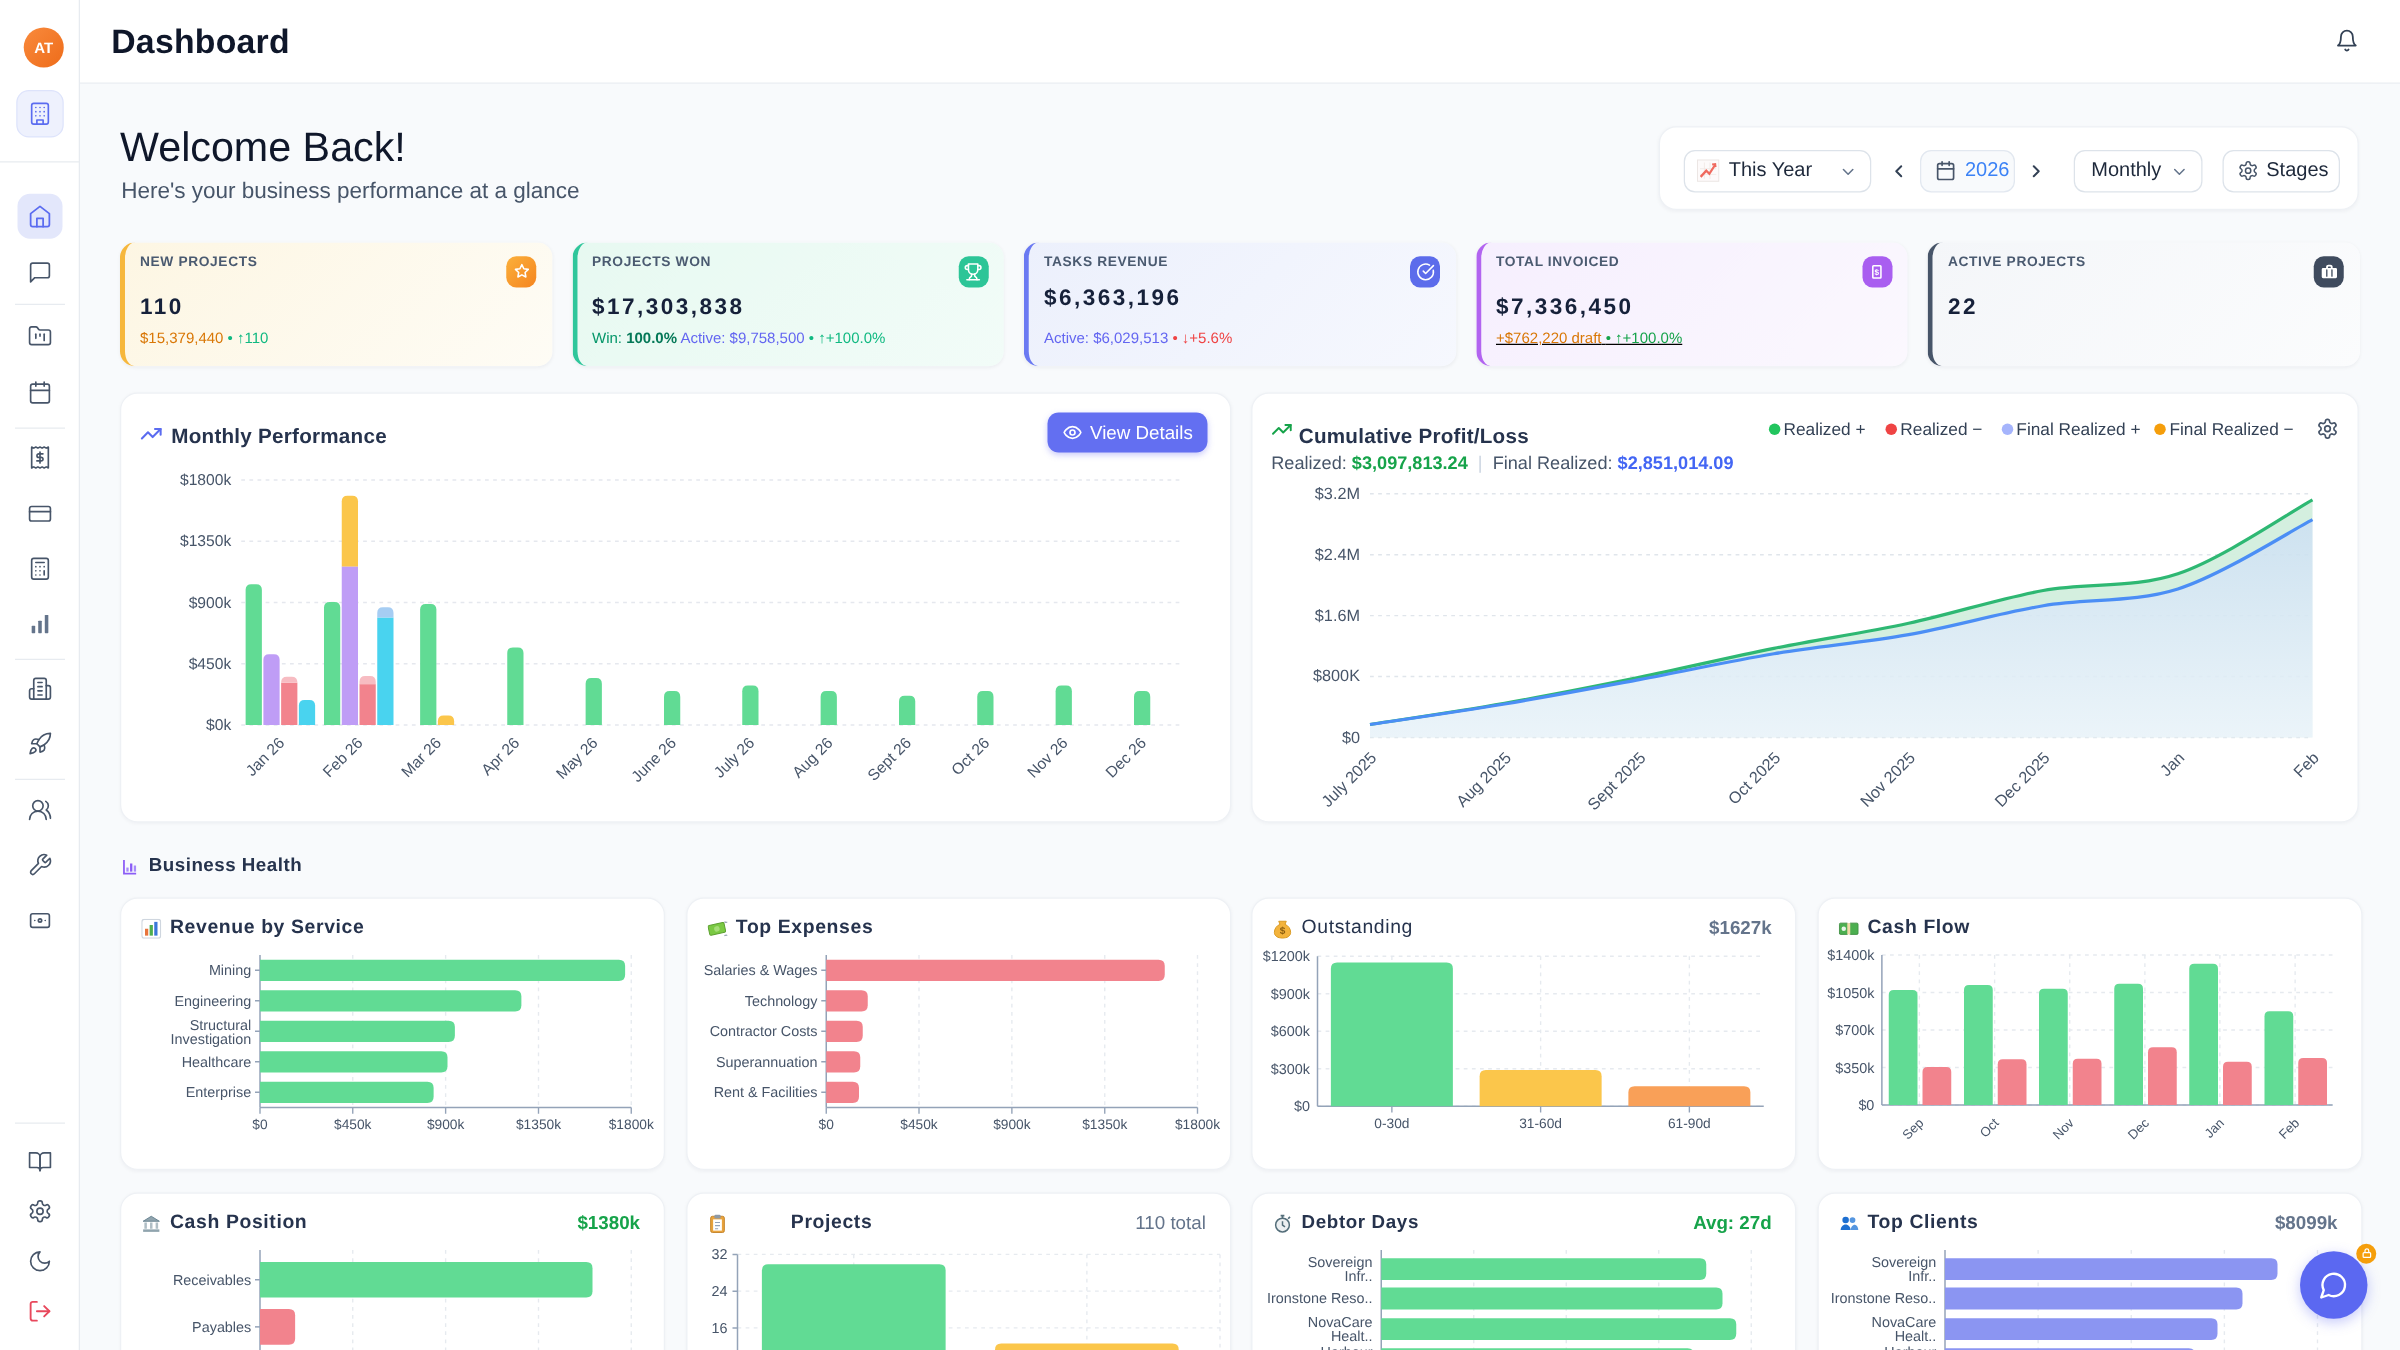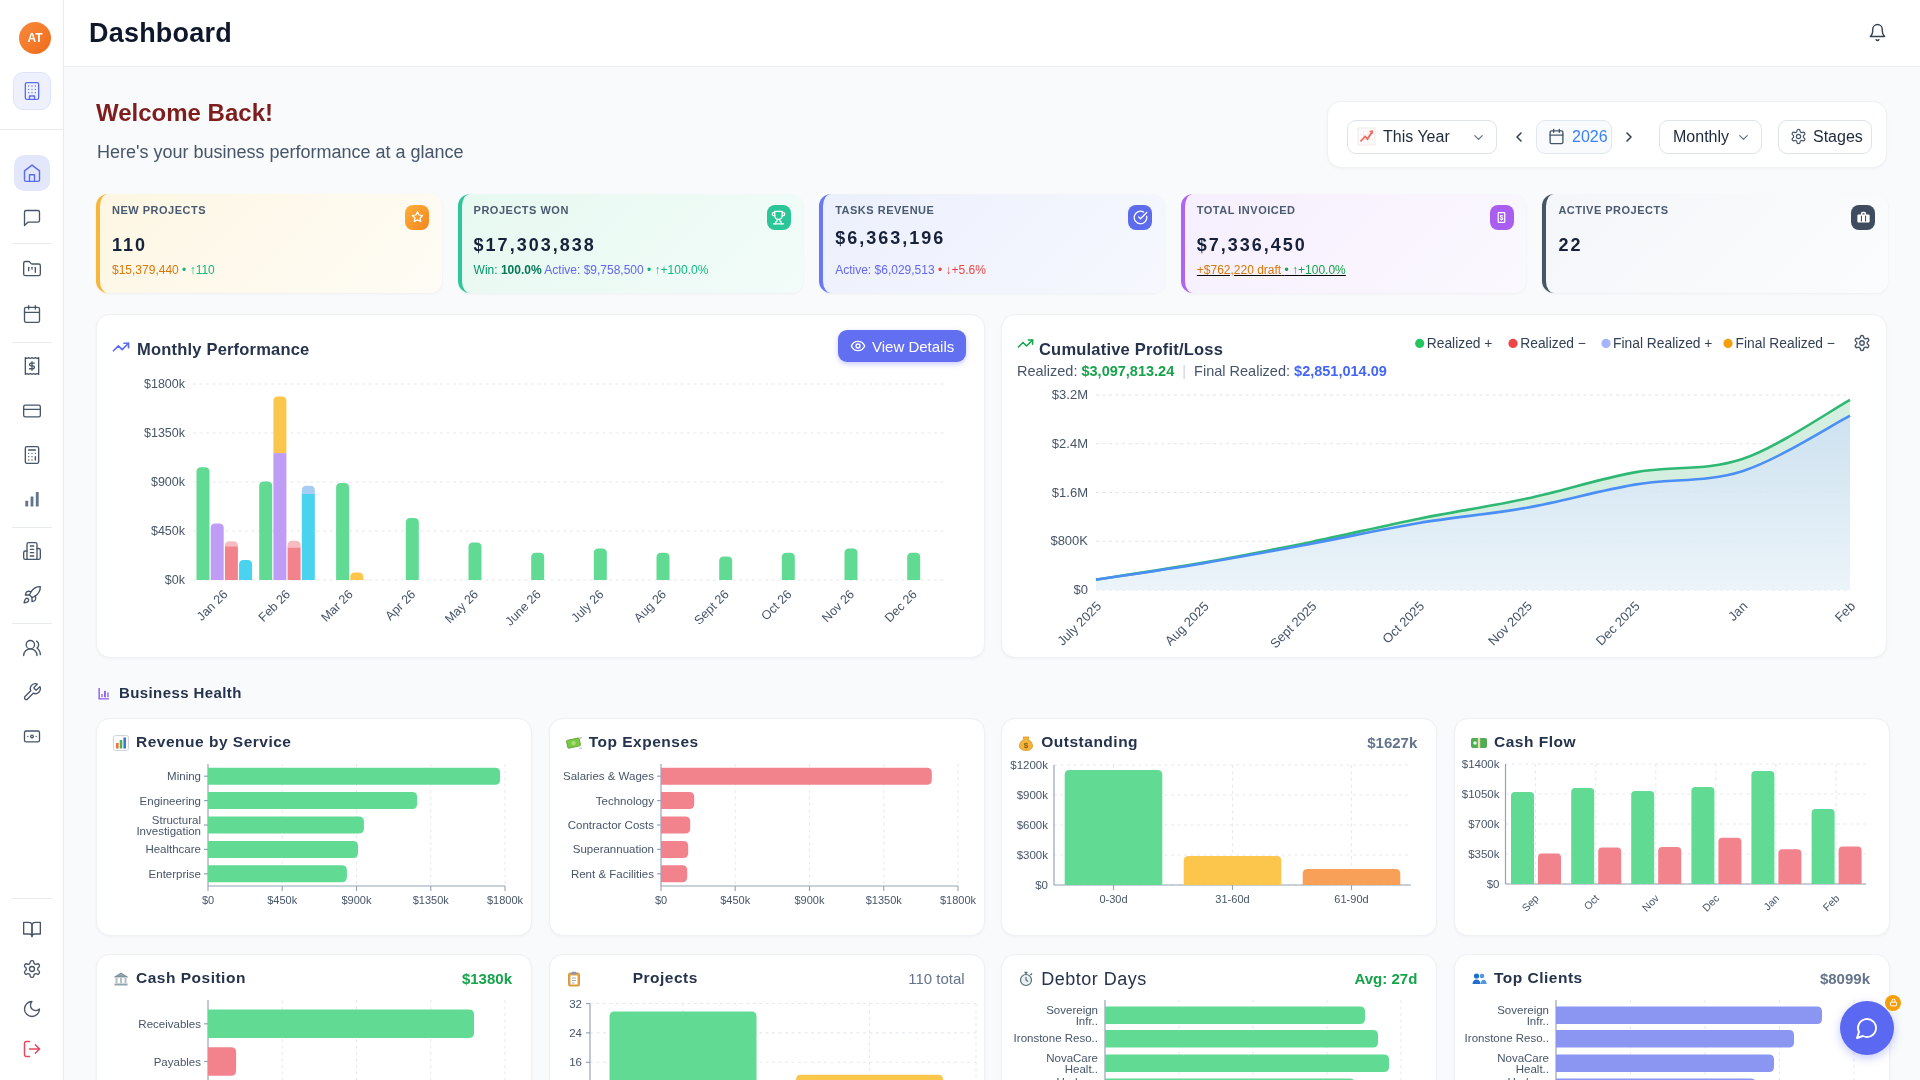--- a/index.html
+++ b/index.html
@@ -101,21 +101,21 @@
         <path d="m16 17 5-5-5-5"></path>
         <path d="M21 12H9"></path>
       </svg>
     </div>
     <div class="abs" style="left:64px;top:0;width:1856px;height:67px;background:#fff;border-bottom:1px solid #e9edf2;"></div>
     <div class="abs" style="left:89px;top:18px;font-size:27px;font-weight:800;color:#0f172a;letter-spacing:0.2px;">Dashboard</div>
     <svg class="abs" style="left:1868px;top:23px" width="19" height="19" viewBox="0 0 24 24" fill="none" stroke="#334155" stroke-width="1.8" stroke-linecap="round" stroke-linejoin="round">
       <path d="M6 8a6 6 0 0 1 12 0c0 7 3 9 3 9H3s3-2 3-9"></path>
       <path d="M10.3 21a1.94 1.94 0 0 0 3.4 0"></path>
     </svg>
-    <div class="abs" style="left:96px;top:99px;font-size:24px;font-weight:700;color:#7f1d1d;">Welcome Back!</div>
+    <div class="abs" style="left:96px;top:99px;font-size:33px;font-weight:400;color:#0f172a;">Welcome Back!</div>
     <div class="abs" style="left:97px;top:142px;font-size:18px;color:#475569;">Here's your business performance at a glance</div>
     <div class="card" style="left:1327px;top:101px;width:560px;height:67px;border-radius:14px;"></div>
     <div class="abs" style="left:1347px;top:120px;width:150px;height:34px;border:1px solid #dde3ea;border-radius:9px;background:#fff;"></div>
     <svg class="abs" style="left:1357px;top:127px" width="19" height="19" viewBox="0 0 19 19">
       <rect x="1" y="1" width="17" height="17" fill="#fdfafa" stroke="#ece6e4" stroke-width="0.8"></rect>
       <path d="M3 8h13M3 12.5h13M6.5 3v13M11 3v13" stroke="#f0e8e5" stroke-width="0.7"></path>
       <path d="M3.5 14.5 8 9.5l2.5 2.5 4.5-7" stroke="#ef6a5f" stroke-width="1.8" fill="none"></path>
       <path d="M12.7 4.6l2.5-.4.3 2.5" stroke="#ef6a5f" stroke-width="1.5" fill="none"></path>
     </svg>
     <div class="abs" style="left:1383px;top:128px;font-size:16px;color:#1e293b;">This Year</div>
@@ -393,21 +393,21 @@
       <path d="M112.0 122.9 H134.2 Q139.2 122.9 139.2 127.9 V134.9 Q139.2 139.9 134.2 139.9 H112.0 Z" fill="#f2838d"></path>
       <line x1="108" y1="155.8" x2="112" y2="155.8" stroke="#94a3b8" stroke-width="1.2"></line>
       <text x="105" y="159.8" text-anchor="end" font-size="11.5" fill="#475569">Rent &amp; Facilities</text>
       <path d="M112.0 147.3 H133.2 Q138.2 147.3 138.2 152.3 V159.3 Q138.2 164.3 133.2 164.3 H112.0 Z" fill="#f2838d"></path>
     </svg>
     <div class="card" style="left:1001.3px;top:718px;width:436px;height:218px;"></div>
     <svg class="abs" style="left:1018.3px;top:735px" width="16" height="16" viewBox="0 0 16 16">
       <path d="M6 4.5 5 2h6L10 4.5c2.8 1 4.5 3.6 4.5 6.5 0 2.8-2.9 4.5-6.5 4.5S1.5 13.8 1.5 11c0-2.9 1.7-5.5 4.5-6.5Z" fill="#f3b33c" stroke="#d99a23" stroke-width="0.8"></path>
       <text x="8" y="12.5" text-anchor="middle" font-size="8" font-weight="bold" fill="#8a5d10">$</text>
     </svg>
-    <div class="abs" style="left:1041.3px;top:734px;line-height:1;font-size:15.5px;font-weight:700;color:#26334d;letter-spacing:0.5px;">Outstanding</div>
+    <div class="abs" style="left:1041.3px;top:734px;line-height:1;font-size:15.5px;font-weight:400;color:#26334d;letter-spacing:0.5px;">Outstanding</div>
     <div class="abs" style="left:1267.3px;top:734px;width:150px;text-align:right;font-size:15px;font-weight:600;color:#64748b;">$1627k</div>
     <svg class="abs" style="left:1001.3px;top:718px" width="436" height="218" viewBox="0 0 436 218">
       <line x1="53" y1="47.0" x2="410" y2="47.0" stroke="#e6eaef" stroke-width="1.1" stroke-dasharray="3 3.5"></line>
       <text x="47" y="51.0" text-anchor="end" font-size="11.5" fill="#475569">$1200k</text>
       <line x1="53" y1="77.0" x2="410" y2="77.0" stroke="#e6eaef" stroke-width="1.1" stroke-dasharray="3 3.5"></line>
       <text x="47" y="81.0" text-anchor="end" font-size="11.5" fill="#475569">$900k</text>
       <line x1="53" y1="107.0" x2="410" y2="107.0" stroke="#e6eaef" stroke-width="1.1" stroke-dasharray="3 3.5"></line>
       <text x="47" y="111.0" text-anchor="end" font-size="11.5" fill="#475569">$600k</text>
       <line x1="53" y1="137.0" x2="410" y2="137.0" stroke="#e6eaef" stroke-width="1.1" stroke-dasharray="3 3.5"></line>
       <text x="47" y="141.0" text-anchor="end" font-size="11.5" fill="#475569">$300k</text>
@@ -540,21 +540,21 @@
       <path d="M60.5 218.0 V62.4 Q60.5 57.4 65.5 57.4 H202.5 Q207.5 57.4 207.5 62.4 V218.0 Z" fill="#61db94"></path>
       <path d="M247.0 218.0 V125.7 Q247.0 120.7 252.0 120.7 H389.0 Q394.0 120.7 394.0 125.7 V218.0 Z" fill="#fbc64b"></path>
     </svg>
     <div class="card" style="left:1001.3px;top:954px;width:436px;height:218px;"></div>
     <svg class="abs" style="left:1018.3px;top:971px" width="16" height="16" viewBox="0 0 16 16">
       <circle cx="8" cy="9" r="5.5" fill="#eceff1" stroke="#546e7a" stroke-width="1.2"></circle>
       <path d="M8 6v3l2 1.5" stroke="#546e7a" stroke-width="1.2" fill="none"></path>
       <path d="M6.5 1.5h3M8 1.5v2" stroke="#546e7a" stroke-width="1.4"></path>
       <path d="m12.5 4 1.5-1.5" stroke="#546e7a" stroke-width="1.4"></path>
     </svg>
-    <div class="abs" style="left:1041.3px;top:970px;line-height:1;font-size:18px;font-weight:400;color:#26334d;letter-spacing:0.5px;">Debtor Days</div>
+    <div class="abs" style="left:1041.3px;top:970px;line-height:1;font-size:15px;font-weight:700;color:#26334d;letter-spacing:0.5px;">Debtor Days</div>
     <div class="abs" style="left:1267.3px;top:970px;width:150px;text-align:right;font-size:15px;font-weight:600;color:#16a34a;">Avg: 27d</div>
     <svg class="abs" style="left:1001.3px;top:954px" width="436" height="218" viewBox="0 0 436 218">
       <line x1="178.0" y1="46" x2="178.0" y2="218" stroke="#e6eaef" stroke-width="1.1" stroke-dasharray="3 3.5"></line>
       <line x1="252.0" y1="46" x2="252.0" y2="218" stroke="#e6eaef" stroke-width="1.1" stroke-dasharray="3 3.5"></line>
       <line x1="326.0" y1="46" x2="326.0" y2="218" stroke="#e6eaef" stroke-width="1.1" stroke-dasharray="3 3.5"></line>
       <line x1="400.0" y1="46" x2="400.0" y2="218" stroke="#e6eaef" stroke-width="1.1" stroke-dasharray="3 3.5"></line>
       <line x1="104" y1="46" x2="104" y2="218" stroke="#94a3b8" stroke-width="1.2"></line>
       <text x="97" y="59.5" text-anchor="end" font-size="11.5" fill="#475569">Sovereign</text>
       <text x="97" y="70.5" text-anchor="end" font-size="11.5" fill="#475569">Infr..</text>
       <path d="M104.0 52.5 H359.0 Q364.0 52.5 364.0 57.5 V65.0 Q364.0 70.0 359.0 70.0 H104.0 Z" fill="#61db94"></path>

